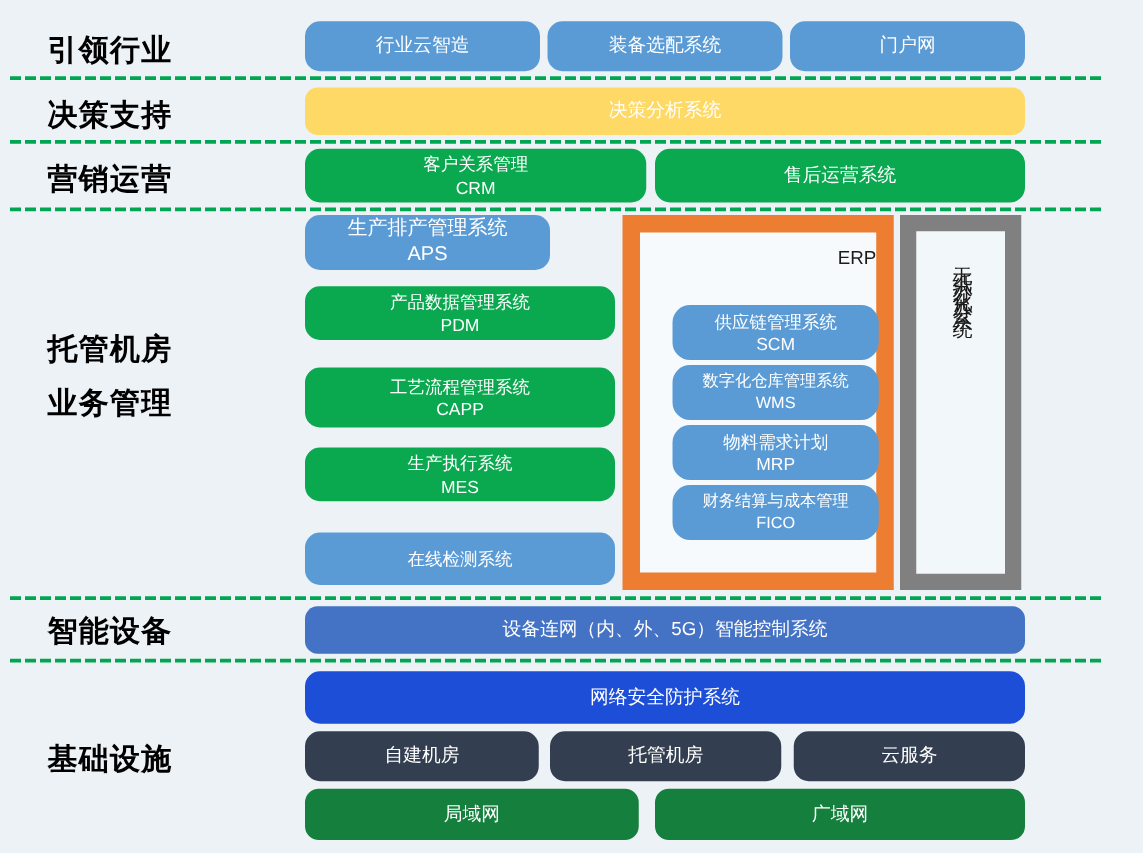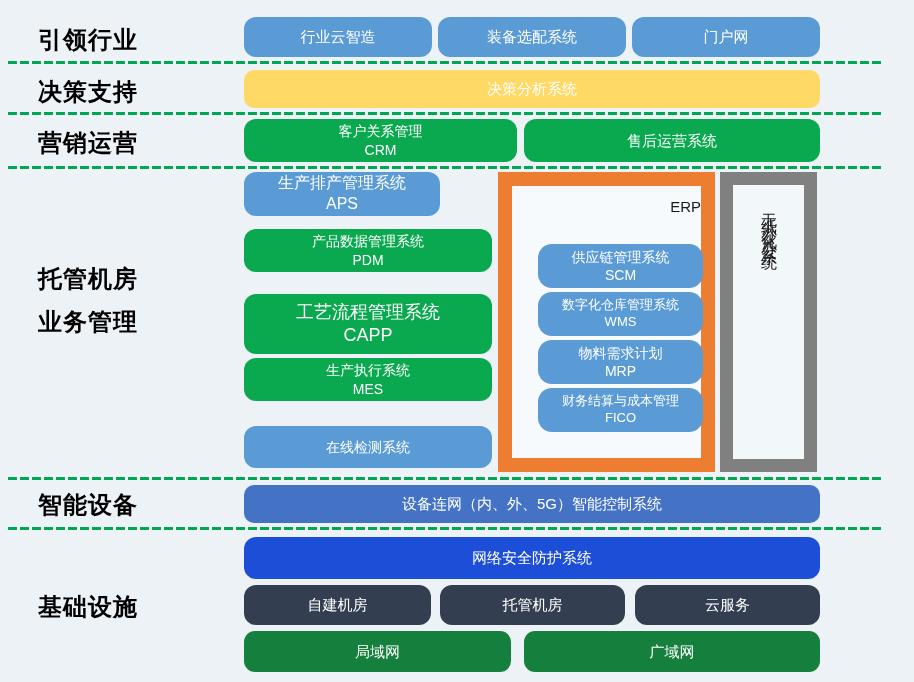--- a/index.html
+++ b/index.html
@@ -112,21 +112,21 @@
   </div>
 
   <div class="btn blue" style="left:244px;top:172px;width:196px;height:44px;font-size:16px">
     <span>生产排产管理系统</span>
     <span>APS</span>
   </div>
   <div class="btn green" style="left:244px;top:229px;width:248px;height:43px;font-size:14px">
     <span>产品数据管理系统</span>
     <span>PDM</span>
   </div>
-  <div class="btn green" style="left:244px;top:294px;width:248px;height:60px;font-size:18px">
+  <div class="btn green" style="left:244px;top:294px;width:248px;height:48px;font-size:14px">
     <span>工艺流程管理系统</span>
     <span>CAPP</span>
   </div>
   <div class="btn green" style="left:244px;top:358px;width:248px;height:43px;font-size:14px">
     <span>生产执行系统</span>
     <span>MES</span>
   </div>
   <div class="btn blue" style="left:244px;top:426px;width:248px;height:42px;font-size:14px">
     <span>在线检测系统</span>
   </div>

